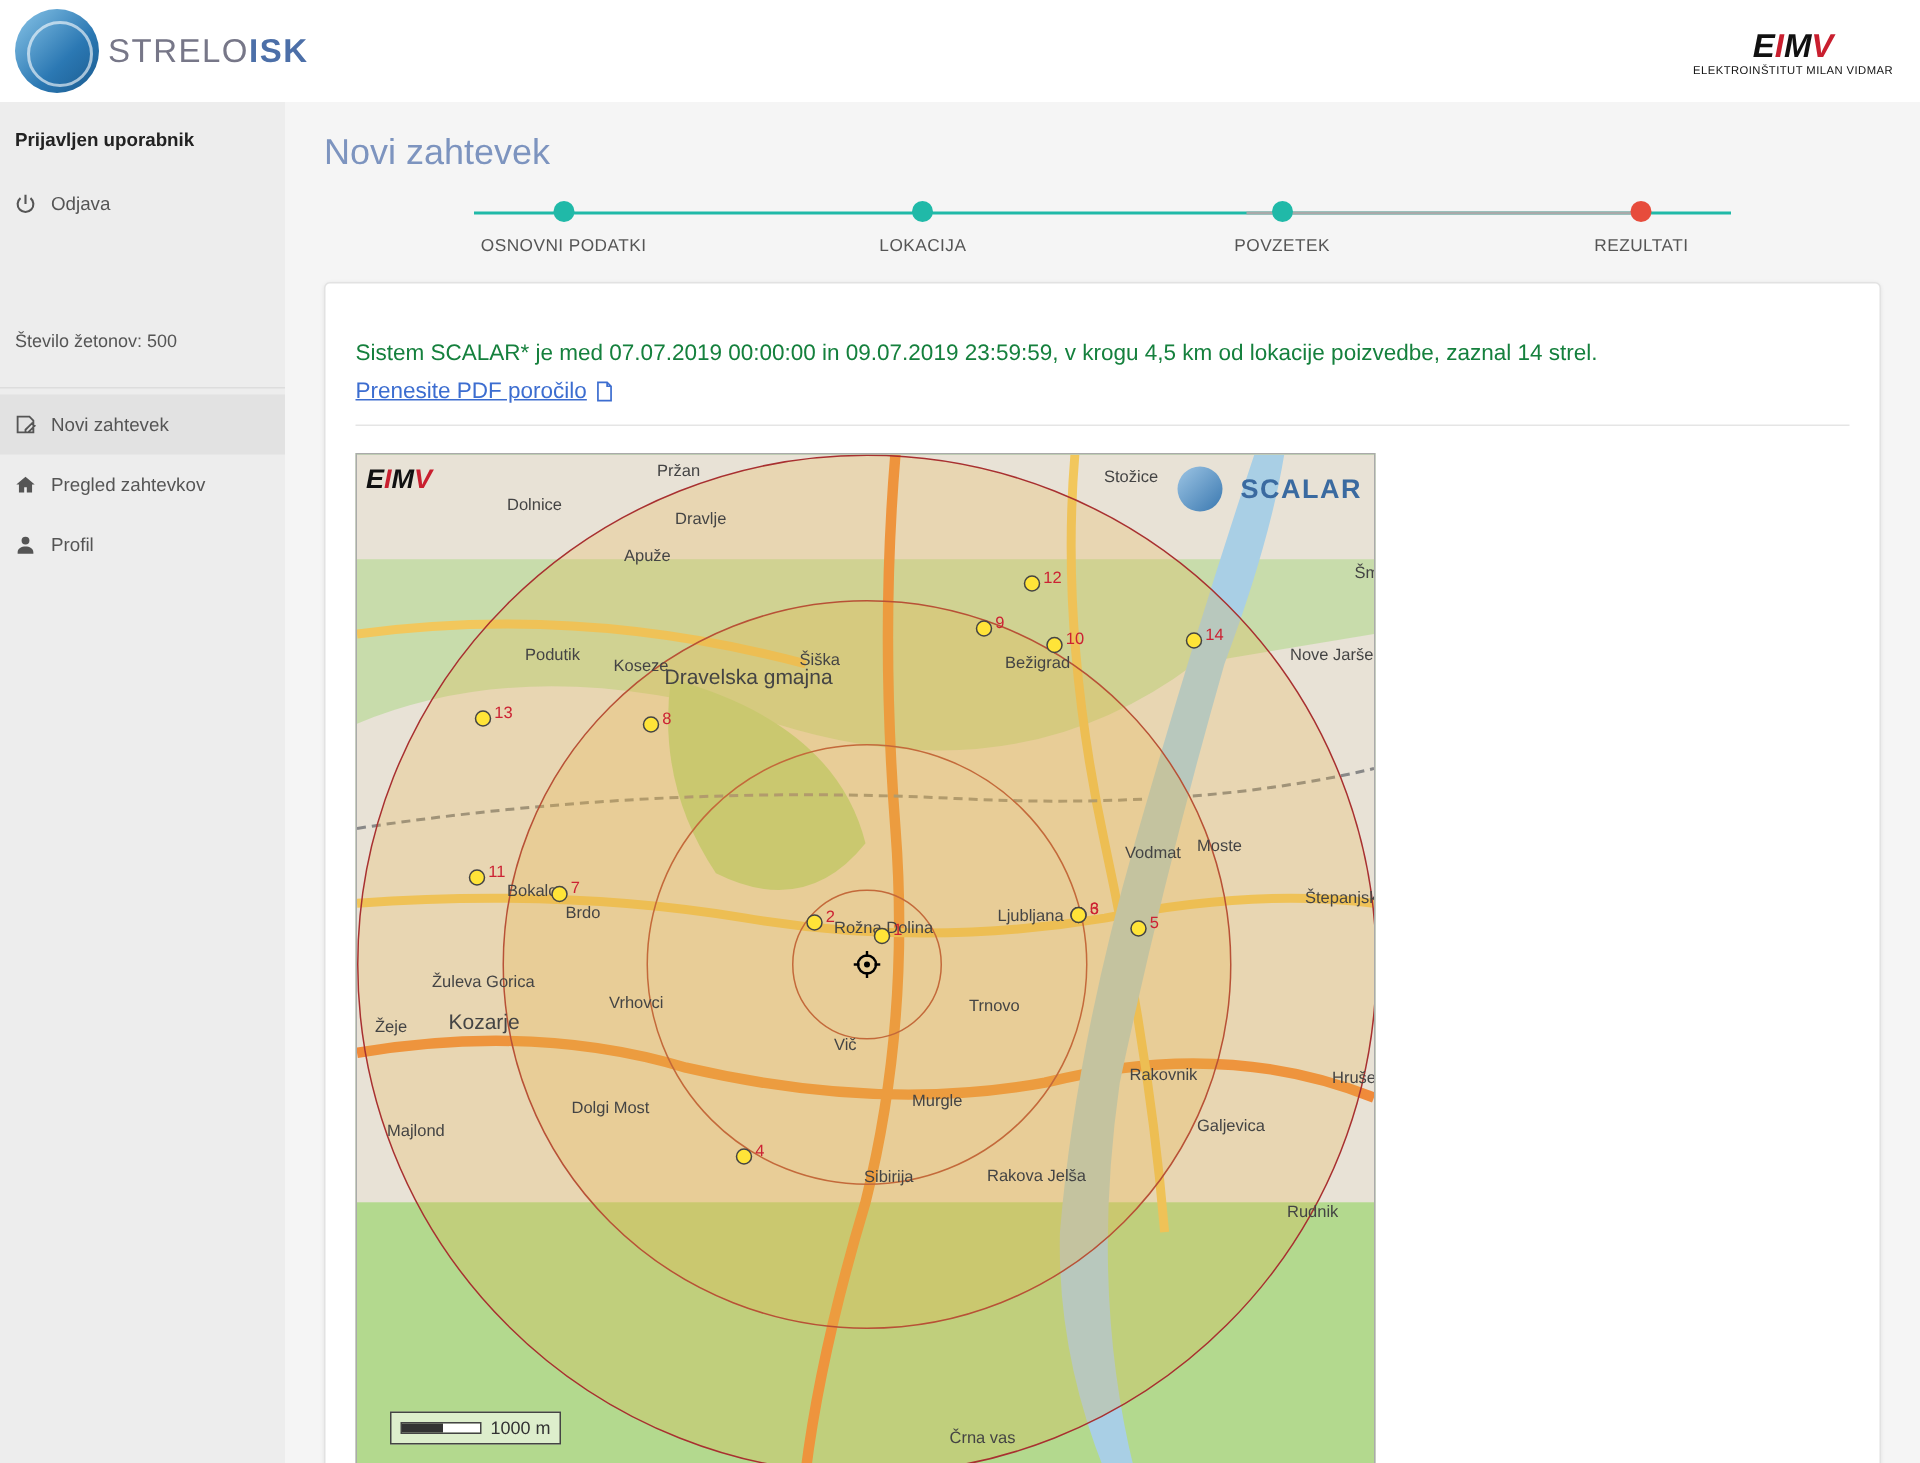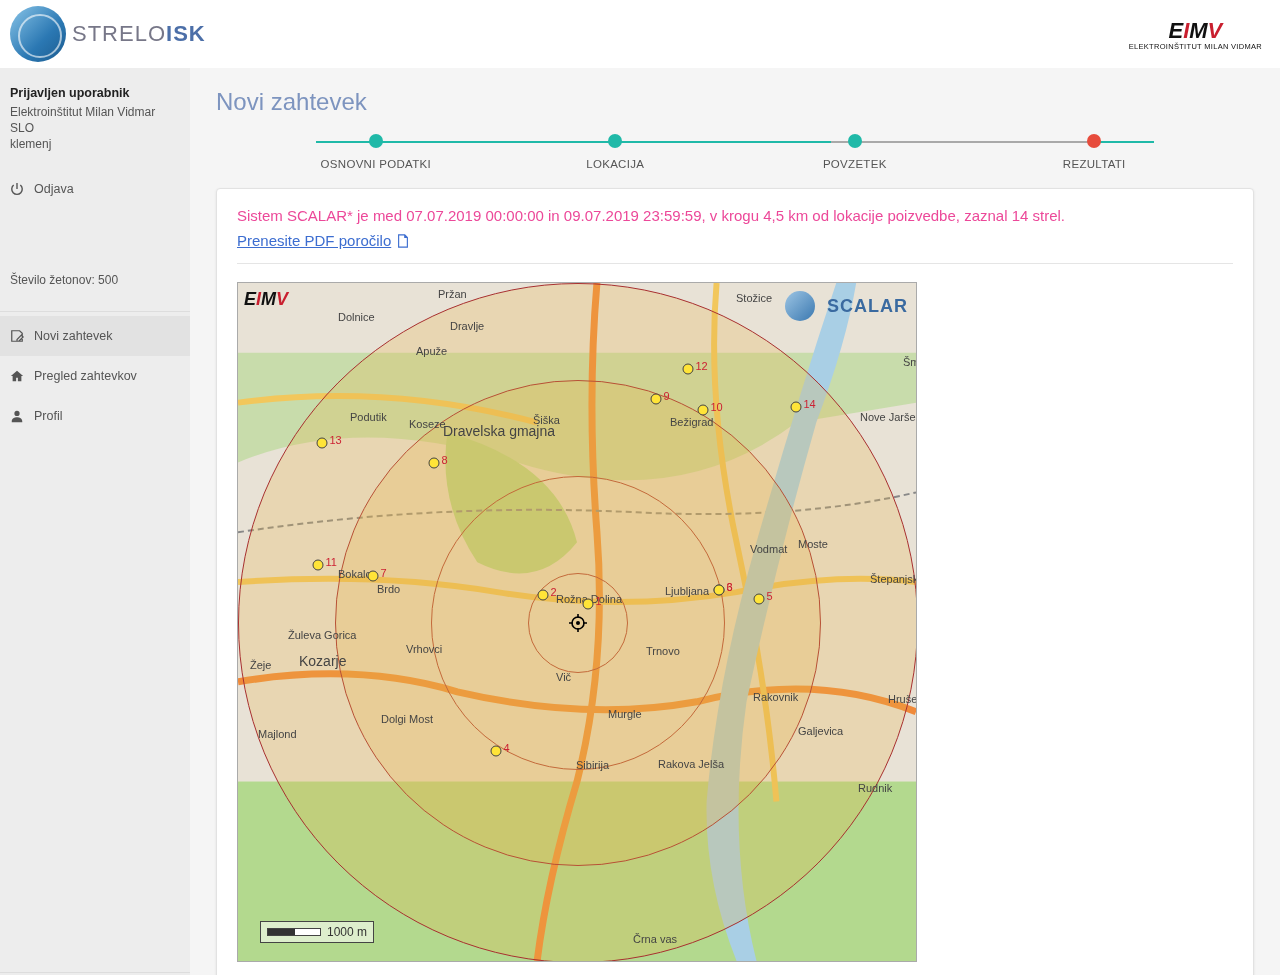--- a/index.html
+++ b/index.html
@@ -34,21 +34,21 @@
 .stepper { display: flex; align-items: flex-start; position: relative; margin-bottom: 18px; padding: 0 40px;}
 .stepper::before { content:""; position:absolute; top:7px; left:100px; right:100px; height:2px; background:#20b9a8; }
 .step { flex:1; text-align:center; position:relative; }
 .step.last::after { content:""; position:absolute; top:7px; left:-60%; right:50%; height:2px; background:#a9a9a9; }
 .dot { width:14px; height:14px; border-radius:50%; background:#20b9a8; margin:0 auto 10px; position:relative; z-index:2; }
 .dot.red { background:#e74c3c; }
 .step-label { font-size:11.5px; color:#555; letter-spacing:.3px; }
 
 .card { background:#fff; border:1px solid #e2e2e2; border-radius:4px; box-shadow:0 1px 3px rgba(0,0,0,.08); }
 .card-body { padding: 18px 20px; }
-.summary { font-size:15px; color:#ec4899; }
+.summary { font-size:15px; color:#15803d;margin-top:20px; }
 .link { color:#3c6dd0; text-decoration:underline; font-size:15px; display:inline-flex; align-items:center; gap:5px; margin-top:8px; }
 .hr { height:1px; background:#e5e5e5; margin:14px 0 18px; }
 
 .map-wrap { width: 680px; height: 680px; position: relative; border:1px solid #aaa; overflow:hidden; background:#cbe6b3; }
 .map-bg { position:absolute; inset:0; }
 .road { stroke:#f2c75c; stroke-width:6; fill:none; }
 .road2 { stroke:#f08a3a; stroke-width:7; fill:none; }
 .rail { stroke:#888; stroke-width:2; stroke-dasharray:6 4; fill:none;}
 .green { fill:#b3d98e; }
 .urban { fill:#e8e2d6; }
@@ -81,23 +81,20 @@
   <div class="logo-right">
     <div class="eimv">E<span class="red">I</span>M<span class="red">V</span></div>
     <div class="sub">ELEKTROINŠTITUT MILAN VIDMAR</div>
   </div>
 </div>
 
 <div class="layout">
   <aside class="sidebar">
     <div class="block">
       <div class="bold">Prijavljen uporabnik</div>
-      <div class="user">
-        <span>Elektroinštitut Milan Vidmar SLO</span><br><span>klemenj</span>
-      </div>
     </div>
     <div class="nav-item">
       <svg class="icon" viewBox="0 0 16 16">
           <path fill="none" stroke="#555" stroke-width="1.6" d="M8 1v7M4.2 3.5a6 6 0 1 0 7.6 0"></path>
         </svg>
       <span>Odjava</span>
     </div>
     <div class="tokens">Število žetonov: 500</div>
     <div class="divider"></div>
     <div class="nav-item active">
@@ -267,21 +264,21 @@
                 <div class="num">10</div>
               </div>
               <div class="strike" style="left: 80px; top: 282px;">
                 <div class="pt"></div>
                 <div class="num">11</div>
               </div>
               <div class="strike" style="left: 450px; top: 86px;">
                 <div class="pt"></div>
                 <div class="num">12</div>
               </div>
-              <div class="strike" style="left: 84px; top: 160px;">
+              <div class="strike" style="left: 84px; top: 176px;">
                 <div class="pt"></div>
                 <div class="num">13</div>
               </div>
               <div class="strike" style="left: 558px; top: 124px;">
                 <div class="pt"></div>
                 <div class="num">14</div>
               </div>
             </div>
 
           <div class="scale-bar">

